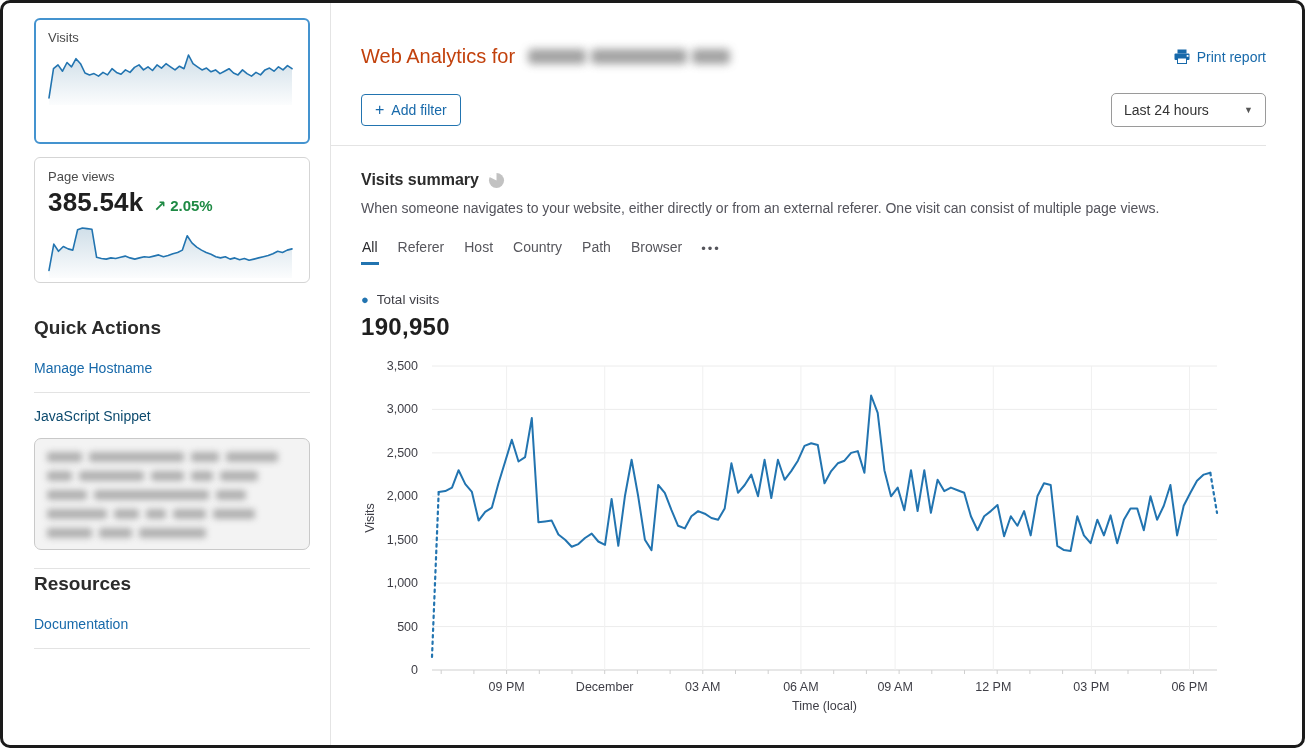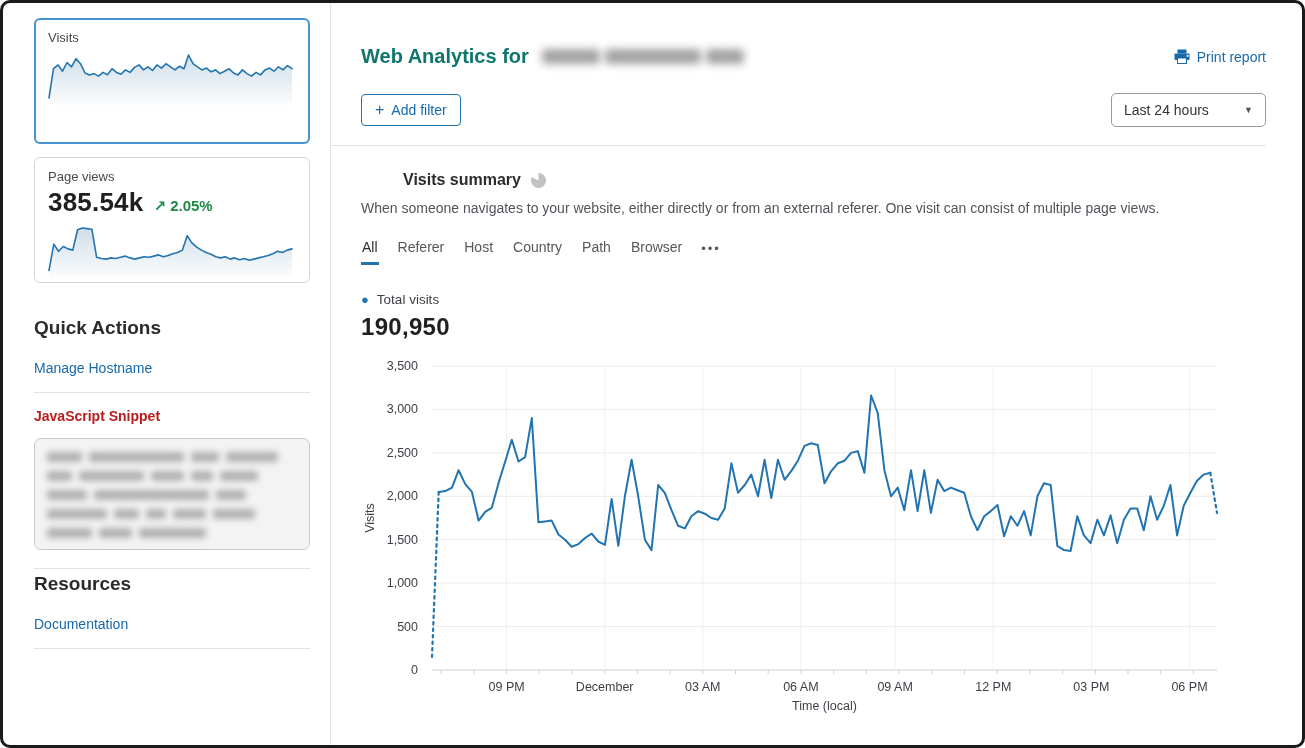--- a/index.html
+++ b/index.html
@@ -25,52 +25,52 @@
   .stat-card + .stat-card { margin-top: 13px; }
   .stat-label { font-size: 13px; color: #4a4a4a; }
   .stat-row { margin-top: 3px; display: flex; align-items: baseline; gap: 10px; }
   .stat-value { font-size: 26px; font-weight: bold; color: #1f1f1f; letter-spacing: 0.2px; }
   .stat-delta { font-size: 15px; font-weight: bold; color: #1e8a44; }
   .sparkline { display: block; margin-top: 4px; width: 100%; height: 58px; }
   .side-h2 { font-size: 19px; font-weight: bold; color: #2b2b2b; margin-top: 34px; }
   .side-link { display: inline-block; font-size: 14px; color: #1769aa; text-decoration: none; cursor: pointer; }
   .mt22 { margin-top: 21px; }
   .side-div { border: none; border-top: 1px solid #e3e3e3; margin-top: 15px; }
-  .snippet-label { font-size: 14px; color: #b91c1c; margin-top: 15px; font-weight: bold; }
+  .snippet-label { font-size: 14px; color: #0c4a6e; margin-top: 15px; }
   .snippet-box {
     margin-top: 14px; height: 112px; border: 1px solid #c9c9c9; border-radius: 7px;
     background: #f3f3f3; cursor: pointer; padding: 13px 12px; overflow: hidden;
   }
   .blur-row { display: flex; gap: 7px; margin-bottom: 9px; }
   .blur-blob { height: 10px; background: #a0a0a0; border-radius: 3px; filter: blur(3px); opacity: .8; }
   .copy-hint { font-size: 13.5px; color: #8e8e8e; margin-top: 11px; }
   
   .main { flex: 1; border-left: 1px solid #e4e4e4; padding: 0 36px 0 30px; min-width: 0; }
   .header-row { display: flex; justify-content: space-between; align-items: center; padding-top: 42px; }
-  .page-title { font-size: 20px; font-weight: bold; color: #0f766e; display: flex; align-items: center; text-align: right; }
+  .page-title { font-size: 20px; font-weight: normal; color: #c2410c; display: flex; align-items: center; text-align: right; }
   .domain-redacted { display: inline-flex; gap: 5px; margin-left: 13px; align-items: center; }
   .domain-blob { height: 15px; background: #8a8a8a; border-radius: 4px; filter: blur(4px); opacity: .8; }
   .print-link { display: flex; align-items: center; gap: 7px; color: #1769aa; font-size: 14px; cursor: pointer; }
   .filter-row { display: flex; justify-content: space-between; align-items: center; margin-top: 25px; }
   .add-filter-btn {
     display: inline-flex; align-items: center; gap: 7px;
     border: 1px solid #2274b0; color: #1769aa; background: #fff;
     font-size: 14px; border-radius: 4px; padding: 7px 13px; cursor: pointer;
     font-family: inherit;
   }
   .add-filter-btn .plus { font-size: 16px; line-height: 1; }
   .range-select {
     display: inline-flex; align-items: center; justify-content: space-between;
     width: 155px; border: 1px solid #9a9a9a; border-radius: 5px;
     padding: 8px 12px; font-size: 14px; color: #333; background: #fff; cursor: pointer;
   }
   .range-select .caret { font-size: 9px; color: #555; }
   .main-div { border: none; border-top: 1px solid #e4e4e4; margin: 18px 0 0 -30px; }
   .summary-title-row { display: flex; align-items: center; gap: 9px; margin-top: 25px; }
-  .summary-title { font-size: 16px; font-weight: bold; color: #2c2c2c; margin-left: 42px; }
+  .summary-title { font-size: 16px; font-weight: bold; color: #2c2c2c; }
   .summary-desc { font-size: 14px; color: #53535b; margin-top: 11px; }
   .tabs { display: flex; align-items: center; gap: 18px; margin-top: 23px; }
   .tab {
     background: none; border: none; font-family: inherit; font-size: 14px; color: #56565c;
     padding: 0 1px 7px 1px; cursor: pointer; border-bottom: 3px solid transparent;
   }
   .tab.active { color: #2a2a2e; border-bottom-color: #2274b0; }
   .tab-more { background: none; border: none; color: #55555b; font-size: 13px; letter-spacing: 2px; cursor: pointer; padding-bottom: 7px; }
   .legend-row { display: flex; align-items: center; gap: 8px; margin-top: 27px; }
   .legend-dot { color: #2274b0; font-size: 13px; }

